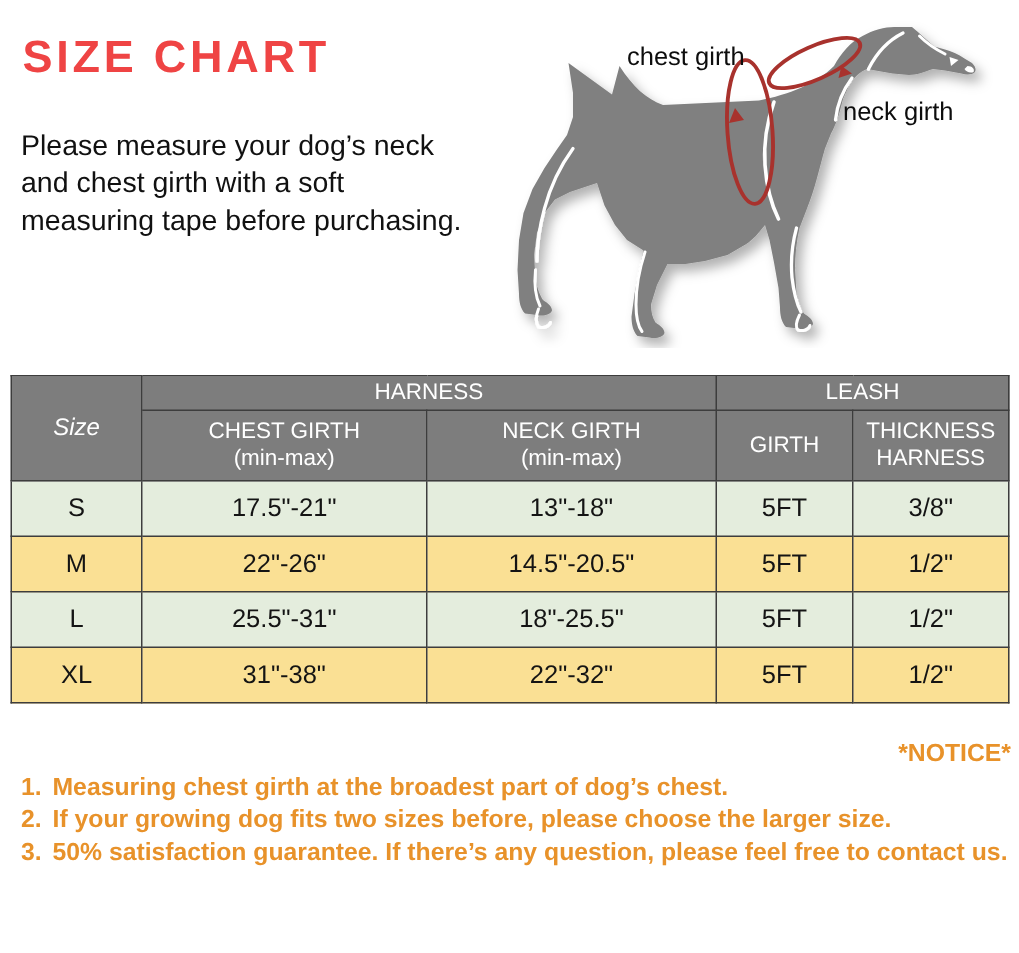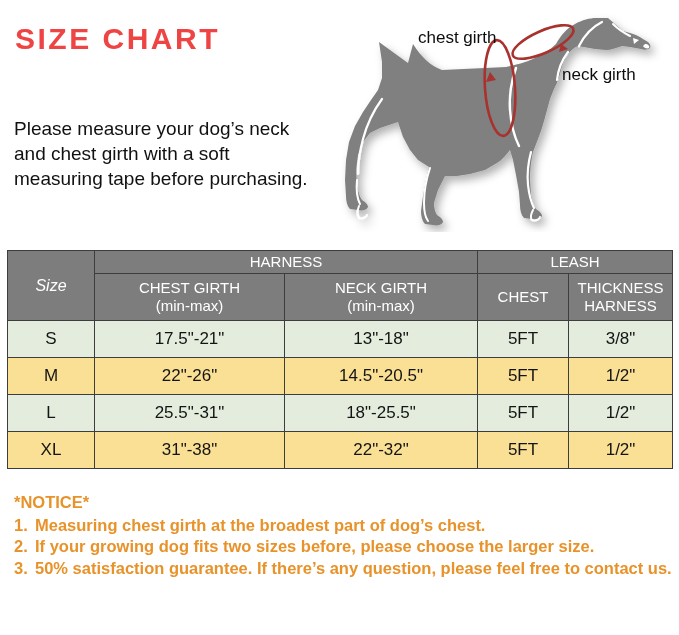--- a/index.html
+++ b/index.html
@@ -29,21 +29,20 @@
 
   
   .intro {
     position: absolute;
     left: 14px;
     top: 85px;
     width: 300px;
     font-size: 19px;
     line-height: 25px;
     color: #111111;
-    margin-top: 31px;
   }
 
   
   .illustration {
     position: absolute;
     left: 330px;
     top: 0px;
     width: 349px;
     height: 232px;
   }
@@ -107,21 +106,21 @@
   .notice {
     position: absolute;
     left: 14px;
     top: 492px;
     width: 660px;
     color: #e8922a;
     font-weight: bold;
     font-size: 16.5px;
     line-height: 21.5px;
   }
-  .notice-title { margin-bottom: 1px; }
+  .notice-title { margin-bottom: 1px; text-align: right; }
   .notice-list {
     margin: 0;
     padding: 0;
     list-style: none;
   }
   .notice-item {
     display: flex;
     align-items: flex-start;
   }
   .notice-num {
@@ -276,21 +275,21 @@
     </tr>
     <tr>
       <th class="hdr hdr-sub">
         <span class="sub-line">CHEST GIRTH</span>
         <span class="sub-line">(min-max)</span>
       </th>
       <th class="hdr hdr-sub">
         <span class="sub-line">NECK GIRTH</span>
         <span class="sub-line">(min-max)</span>
       </th>
-      <th class="hdr hdr-sub">CHEST</th>
+      <th class="hdr hdr-sub">GIRTH</th>
       <th class="hdr hdr-sub">
         <span class="sub-line">THICKNESS</span>
         <span class="sub-line">HARNESS</span>
       </th>
     </tr>
   </thead>
   <tbody>
     <tr class="green">
       <td class="row-cell">S</td>
       <td class="row-cell">17.5"-21"</td>

